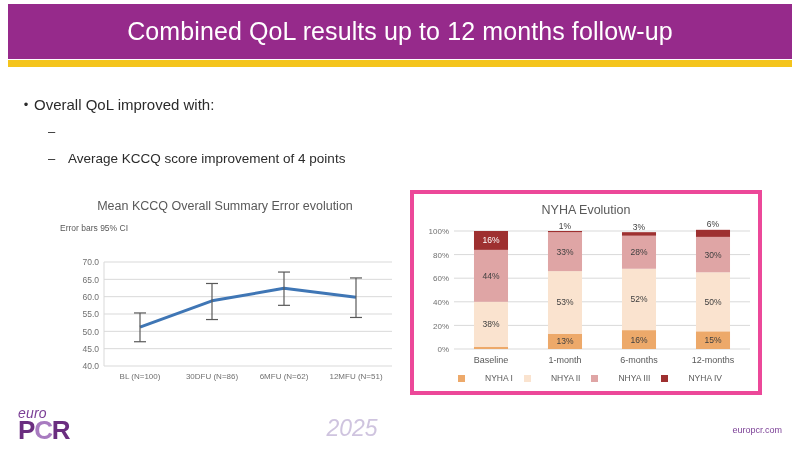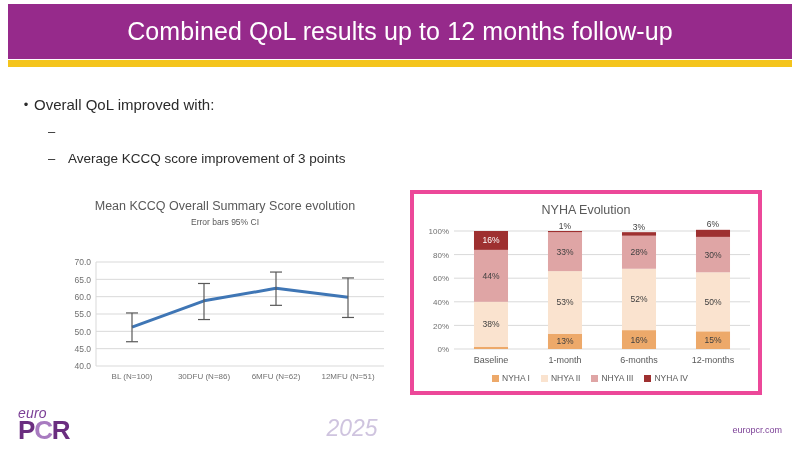--- a/index.html
+++ b/index.html
@@ -90,28 +90,28 @@
     height: 192px;
   }
   #kccq-title {
     text-align: center;
     font-size: 12.5px;
     color: #595959;
     line-height: 16px;
     padding: 2px 26px 0 26px;
   }
   #kccq-subtitle {
-    text-align: center;
+    text-align: left;
     font-size: 8.5px;
     color: #595959;
-    margin-top: 3px;
+    margin-top: 9px;
   }
   #kccq-plotwrap {
     position: absolute;
-    left: 0;
+    left: 8px;
     top: 60px;
     width: 330px;
     height: 132px;
   }
   #kccq-svg { display: block; }
 
   
   #nyha-chart {
     position: absolute;
     left: 410px;
@@ -134,21 +134,21 @@
     left: 0;
     bottom: 8px;
     width: 352px;
     display: flex;
     justify-content: center;
     gap: 11px;
   }
   .legend-entry {
     display: flex;
     align-items: center;
-    gap: 3px;
+    gap: 20px;
     font-size: 8.5px;
     color: #595959;
   }
   .legend-swatch {
     width: 7px;
     height: 7px;
     display: inline-block;
   }
 
   
@@ -205,26 +205,26 @@
 <div id="bullets">
   <div class="bullet-l1">
     <span class="marker">•</span>
     <span class="bullet-text">Overall QoL improved with:</span>
   </div>
   <div class="bullet-l2">
     <span class="marker">–</span>
   </div>
   <div class="bullet-l2">
     <span class="marker">–</span>
-    <span class="bullet-text">Average KCCQ score improvement of 3 points</span>
+    <span class="bullet-text">Average KCCQ score improvement of 4 points</span>
   </div>
 </div>
 
 <div id="kccq-chart">
-  <div id="kccq-title">Mean KCCQ Overall Summary Score evolution</div>
+  <div id="kccq-title">Mean KCCQ Overall Summary Error evolution</div>
   <div id="kccq-subtitle">Error bars 95% CI</div>
   <div id="kccq-plotwrap">
     <svg id="kccq-svg" width="330" height="132" viewBox="0 0 330 132">
         <line x1="36" y1="6" x2="324" y2="6" stroke="#D9D9D9" stroke-width="1"></line>
         <text x="31" y="9.2" text-anchor="end" font-size="8.5" fill="#707070" font-family="&quot;Liberation Sans&quot;, sans-serif">70.0</text>
         <line x1="36" y1="23.33333333333333" x2="324" y2="23.33333333333333" stroke="#D9D9D9" stroke-width="1"></line>
         <text x="31" y="26.533333333333328" text-anchor="end" font-size="8.5" fill="#707070" font-family="&quot;Liberation Sans&quot;, sans-serif">65.0</text>
         <line x1="36" y1="40.66666666666667" x2="324" y2="40.66666666666667" stroke="#D9D9D9" stroke-width="1"></line>
         <text x="31" y="43.866666666666674" text-anchor="end" font-size="8.5" fill="#707070" font-family="&quot;Liberation Sans&quot;, sans-serif">60.0</text>
         <line x1="36" y1="58" x2="324" y2="58" stroke="#D9D9D9" stroke-width="1"></line>

